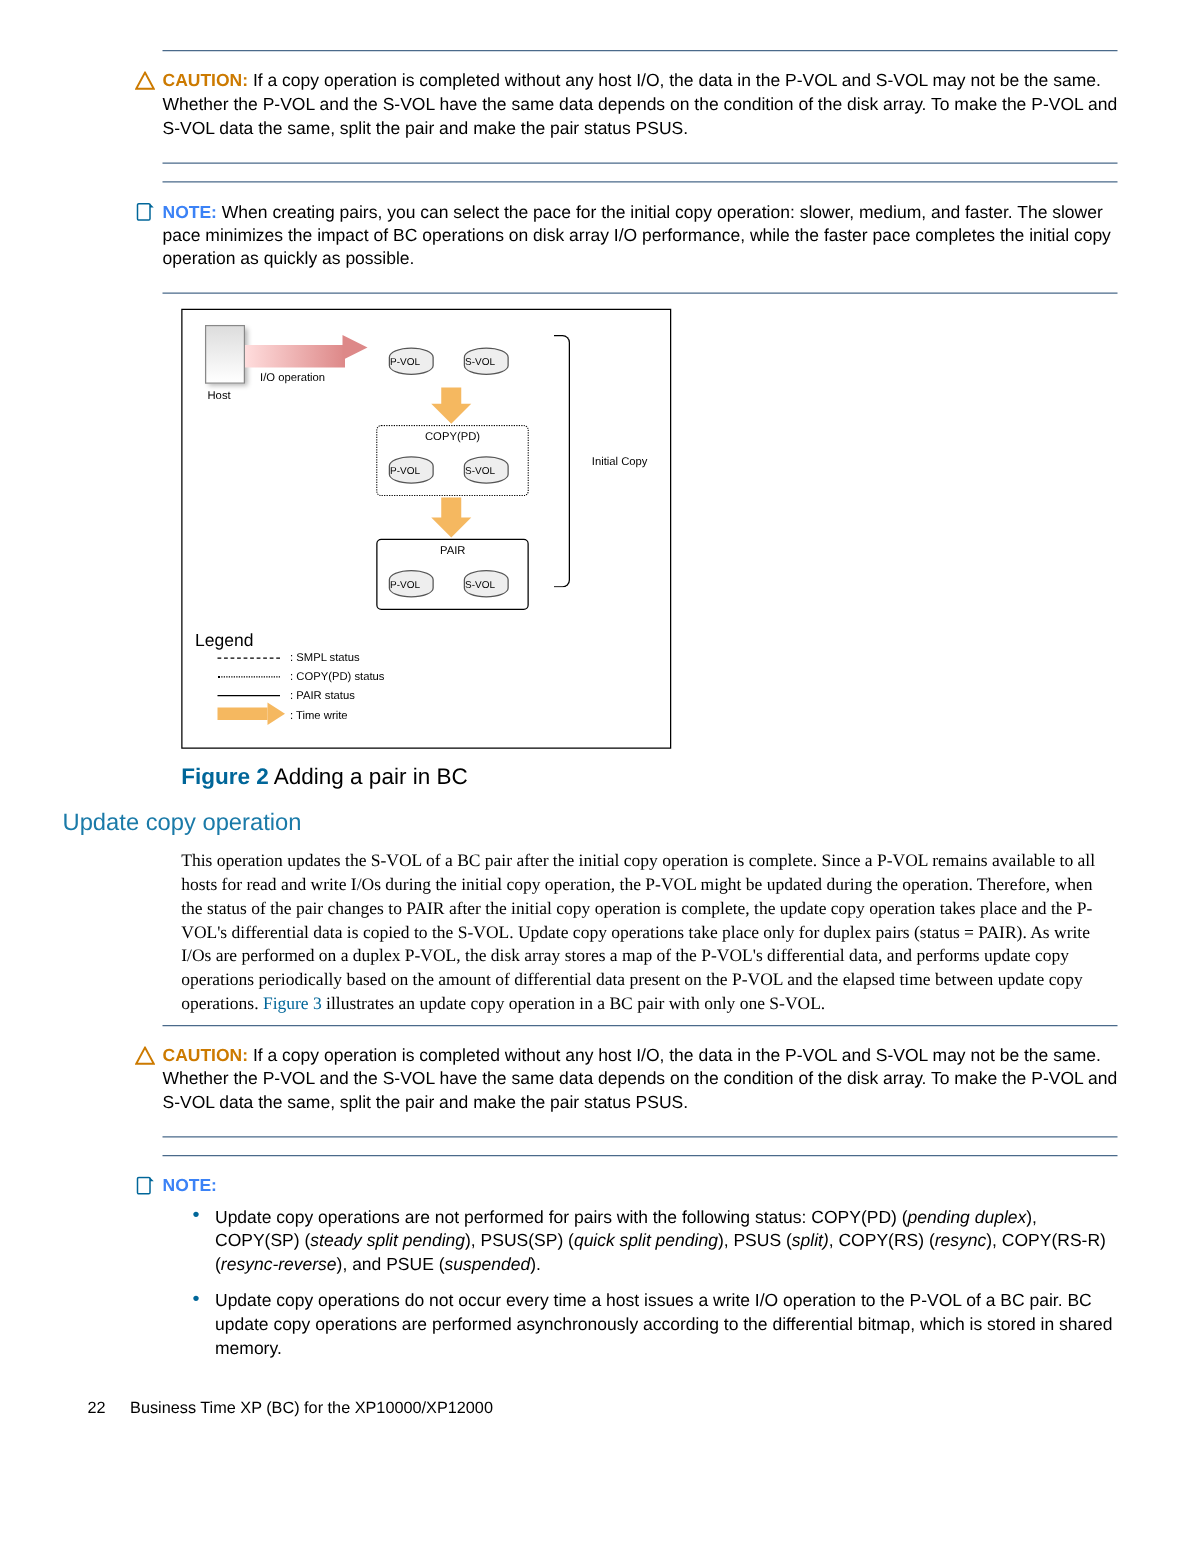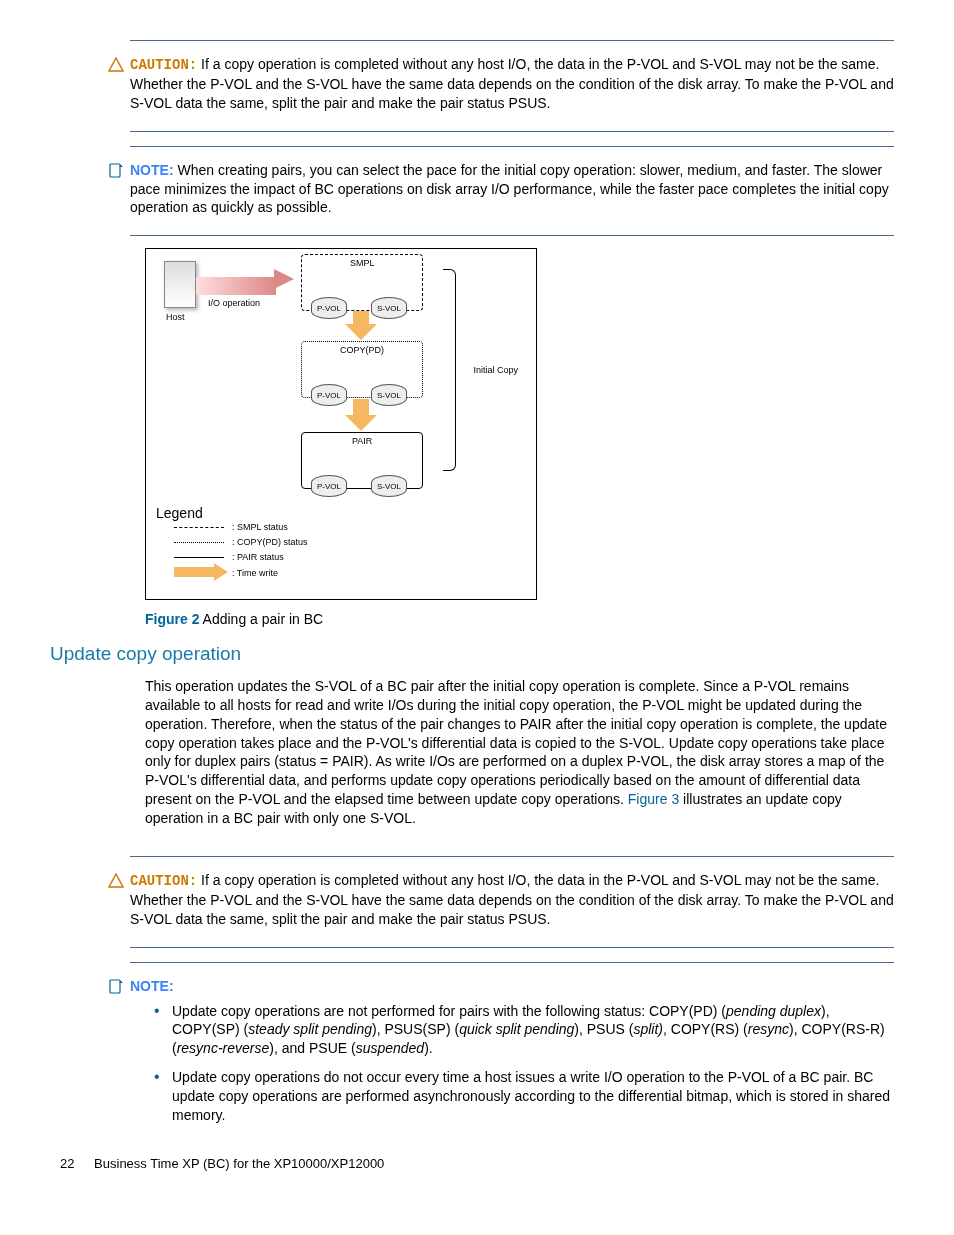--- a/index.html
+++ b/index.html
@@ -18,21 +18,21 @@
     padding: 14px 0 18px 0;
   }
   .hr-line {
     border: none;
     border-top: 1.5px solid #4a6a8a;
     margin: 0 0 0 70px;
   }
   .callout-label {
     font-weight: bold;
   }
-  .caution-label { color: #cc7a00; font-family: Liberation Mono, monospace; }
+  .caution-label { color: #cc7a00; }
   .note-label { color: #3b82f6; }
   .callout-icon {
     float: left;
     margin-left: -22px;
     margin-top: 2px;
     width: 16px;
     height: 16px;
     display: inline-block;
   }
   .diagram {
@@ -50,24 +50,23 @@
     background: #fff;
   }
   .cyl {
     position: absolute;
     width: 36px;
     height: 22px;
     border: 1px solid #555;
     border-radius: 50%/35%;
     background: #eee;
     font-size: 8px;
-    text-align: center;
+    text-align: left;
     padding-top: 6px;
     box-sizing: border-box;
-    margin-top: 18px;
   }
   .dlabel {
     position: absolute;
     font-size: 9px;
     white-space: nowrap;
   }
   .host-box {
     position: absolute;
     left: 18px;
     top: 12px;
@@ -107,32 +106,33 @@
     width: 12px;
     height: 200px;
     border-right: 1px solid #000;
     border-top: 1px solid #000;
     border-bottom: 1px solid #000;
     border-top-right-radius: 6px;
     border-bottom-right-radius: 6px;
   }
   .figure-caption {
     margin: 10px 0 12px 85px;
-    font-size: 14px;
+    font-size: 18px;
   }
   .fig-label { color: #006699; font-weight: bold; }
   .heading {
     color: #1a7aa8;
     font-size: 19px;
     font-weight: normal;
     margin: 6px 0 10px -10px;
   }
   .body-text {
     margin-left: 85px;
-    margin-bottom: 28px;
+    margin-bottom: 6px;
+    font-family: Liberation Serif, serif;
   }
   .link { color: #006699; }
   .note-block {
     margin-left: 70px;
     padding: 14px 0 0 0;
   }
   .note-list {
     list-style: none;
     padding-left: 30px;
     margin: 6px 0 18px 0;
@@ -149,21 +149,21 @@
     left: -6px;
     font-size: 16px;
     top: -2px;
   }
   .italic { font-style: italic; }
   .footer {
     margin-top: 30px;
     font-size: 13px;
     margin-left: 0;
   }
-  .page-num { margin-right: 16px; }
+  .page-num { margin-right: 16px; margin-left: 10px; }
   .legend-line {
     position: absolute;
     width: 50px;
     height: 0;
   }
 </style>
 </head>
 <body>
 
 <hr class="hr-line">
@@ -193,23 +193,20 @@
 </div>
 <hr class="hr-line">
 
 <div class="diagram">
   <div class="host-box"></div>
   <div class="dlabel" style="left:20px;top:62px">Host</div>
   <div style="position:absolute;left:50px;top:28px;width:80px;height:18px;background:linear-gradient(to right,#fdd,#d88)"></div>
   <div class="arrow-red" style="left:128px;top:20px"></div>
   <div class="dlabel" style="left:62px;top:48px">I/O operation</div>
 
-  <div class="dbox" style="left:155px;top:5px;width:120px;height:55px;border-style:dashed">
-    <div class="dlabel" style="left:48px;top:2px">SMPL</div>
-  </div>
   <div class="cyl" style="left:165px;top:30px">P-VOL</div>
   <div class="cyl" style="left:225px;top:30px">S-VOL</div>
 
   <div class="arrow-orange" style="left:207px;top:62px;height:15px"></div>
 
   <div class="dbox" style="left:155px;top:92px;width:120px;height:55px;border-style:dotted">
     <div class="dlabel" style="left:38px;top:2px">COPY(PD)</div>
   </div>
   <div class="cyl" style="left:165px;top:117px">P-VOL</div>
   <div class="cyl" style="left:225px;top:117px">S-VOL</div>

